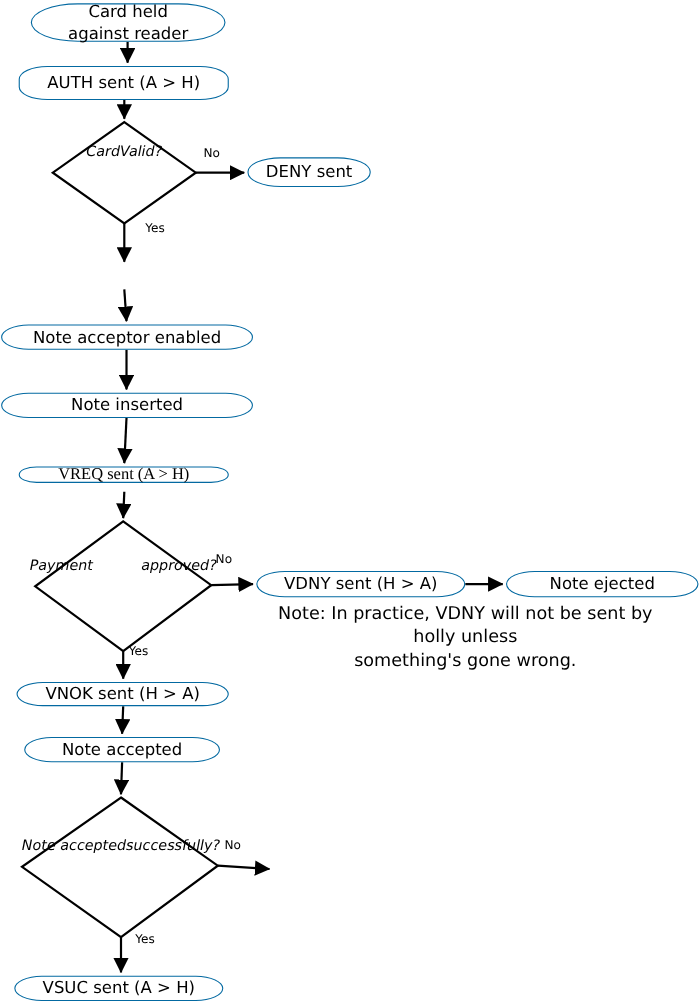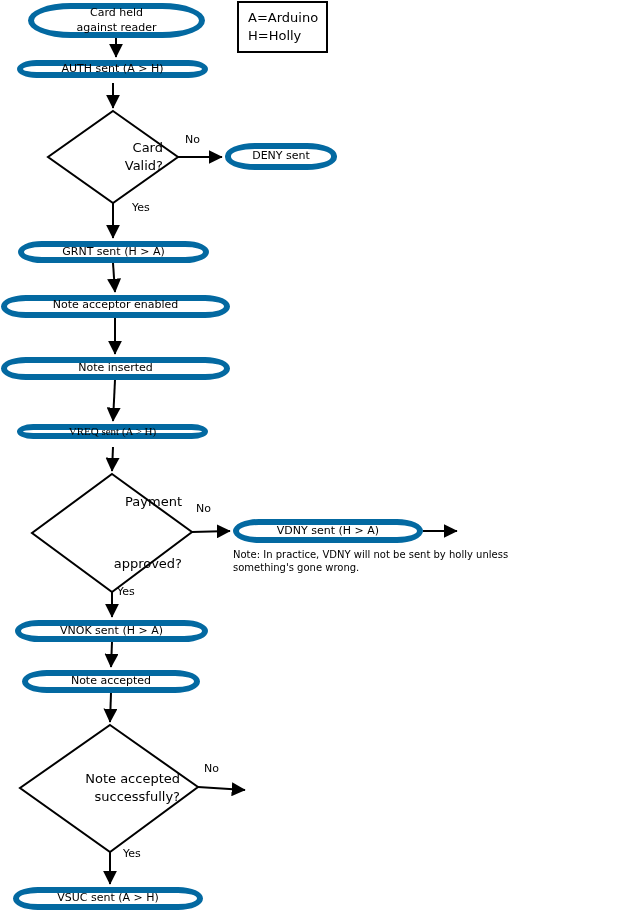--- a/index.html
+++ b/index.html
@@ -14,46 +14,47 @@
   }
   #wires {
     position: absolute;
     left: 0; top: 0;
     width: 636px; height: 910px;
     z-index: 0;
   }
   .node {
     position: absolute;
     box-sizing: border-box;
-    border: 6px solid #0369a1;
+    border: 1px solid #0369a1;
     background: #ffffff;
     display: flex;
     flex-direction: column;
     align-items: center;
     justify-content: center;
     text-align: center;
-    font-size: 11px;
+    font-size: 15px;
     line-height: 1.28;
     z-index: 1;
     white-space: nowrap;
   }
   .terminal { border-radius: 44px / 18px; }
   .pill     { border-radius: 26px / 12px; }
   .pill-lg  { border-radius: 30px / 13px; }
   .diamond-text {
     position: absolute;
     display: flex;
-    flex-direction: column;
-    align-items: flex-end;
+    flex-direction: row;
+    align-items: flex-start;
     justify-content: center;
     text-align: center;
     font-size: 13px;
     line-height: 1.35;
     z-index: 1;
     white-space: nowrap;
+    font-style: italic;
   }
   .edge-label {
     position: absolute;
     font-size: 11px;
     z-index: 1;
     white-space: nowrap;
   }
   #legend-box {
     position: absolute;
     left: 237px; top: 1px;
@@ -66,27 +67,28 @@
     justify-content: center;
     padding-left: 9px;
     font-size: 13px;
     line-height: 1.35;
     z-index: 1;
   }
   #note-text {
     position: absolute;
     left: 233px; top: 548px;
     width: 380px;
-    font-size: 10px;
+    font-size: 16px;
     line-height: 1.3;
     z-index: 1;
+    text-align: center;
   }
   
   #n-card-held   { left: 28px;  top: 3px;   width: 177px; height: 35px; }
-  #n-auth-sent   { left: 17px;  top: 60px;  width: 191px; height: 18px; text-align: right; }
+  #n-auth-sent   { left: 17px;  top: 60px;  width: 191px; height: 31px; text-align: right; }
   #n-deny-sent   { left: 225px; top: 143px; width: 112px; height: 27px; }
   #n-grnt-sent   { left: 18px;  top: 241px; width: 191px; height: 22px; }
   #n-note-acceptor { left: 1px; top: 295px; width: 229px; height: 23px; justify-content: flex-end; }
   #n-note-inserted { left: 1px; top: 357px; width: 229px; height: 23px; }
   #n-vreq-sent   { left: 17px;  top: 424px; width: 191px; height: 15px; font-family: Liberation Serif, serif; }
   #n-vdny-sent   { left: 233px; top: 519px; width: 190px; height: 24px; justify-content: center; }
   #n-note-ejected{ left: 460px; top: 519px; width: 175px; height: 24px; }
   #n-vnok-sent   { left: 15px;  top: 620px; width: 193px; height: 22px; align-items: center; }
   #n-note-accepted { left: 22px; top: 670px; width: 178px; height: 23px; }
   #n-vfal-sent   { left: 248px; top: 778px; width: 180px; height: 24px; }
@@ -127,58 +129,54 @@
     <line x1="113" y1="447" x2="112" y2="471" stroke="#000000" stroke-width="2" marker-end="url(#arrow)"></line>
     <line x1="192" y1="532" x2="230" y2="531" stroke="#000000" stroke-width="2" marker-end="url(#arrow)"></line>
     <line x1="423" y1="531" x2="457" y2="531" stroke="#000000" stroke-width="2" marker-end="url(#arrow)"></line>
     <line x1="112" y1="592" x2="112" y2="617" stroke="#000000" stroke-width="2" marker-end="url(#arrow)"></line>
     <line x1="112" y1="642" x2="111" y2="667" stroke="#000000" stroke-width="2" marker-end="url(#arrow)"></line>
     <line x1="111" y1="693" x2="110" y2="722" stroke="#000000" stroke-width="2" marker-end="url(#arrow)"></line>
     <line x1="198" y1="787" x2="245" y2="790" stroke="#000000" stroke-width="2" marker-end="url(#arrow)"></line>
     <line x1="110" y1="852" x2="110" y2="884" stroke="#000000" stroke-width="2" marker-end="url(#arrow)"></line>
   </svg>
 
-  <div id="legend-box">
-    <span>A=Arduino</span>
-    <span>H=Holly</span>
-  </div>
 
   <div class="node terminal" id="n-card-held">
     <span>Card held</span>
     <span>against reader</span>
   </div>
 
   <div class="node pill" id="n-auth-sent">
     <span>AUTH sent (A &gt; H)</span>
   </div>
 
   <div class="node pill-lg" id="n-deny-sent">
     <span>DENY sent</span>
   </div>
 
-  <div class="node pill" id="n-grnt-sent">
-    <span>GRNT sent (H &gt; A)</span>
-  </div>
 
   <div class="node pill" id="n-note-acceptor">
     <span>Note acceptor enabled</span>
   </div>
 
   <div class="node pill" id="n-note-inserted">
     <span>Note inserted</span>
   </div>
 
   <div class="node pill" id="n-vreq-sent">
     <span>VREQ sent (A &gt; H)</span>
   </div>
 
   <div class="node pill" id="n-vdny-sent">
     <span>VDNY sent (H &gt; A)</span>
   </div>
 
+  <div class="node pill" id="n-note-ejected">
+    <span>Note ejected</span>
+  </div>
 
   <div class="node pill" id="n-vnok-sent">
     <span>VNOK sent (H &gt; A)</span>
   </div>
 
   <div class="node pill" id="n-note-accepted">
     <span>Note accepted</span>
   </div>
 
 

